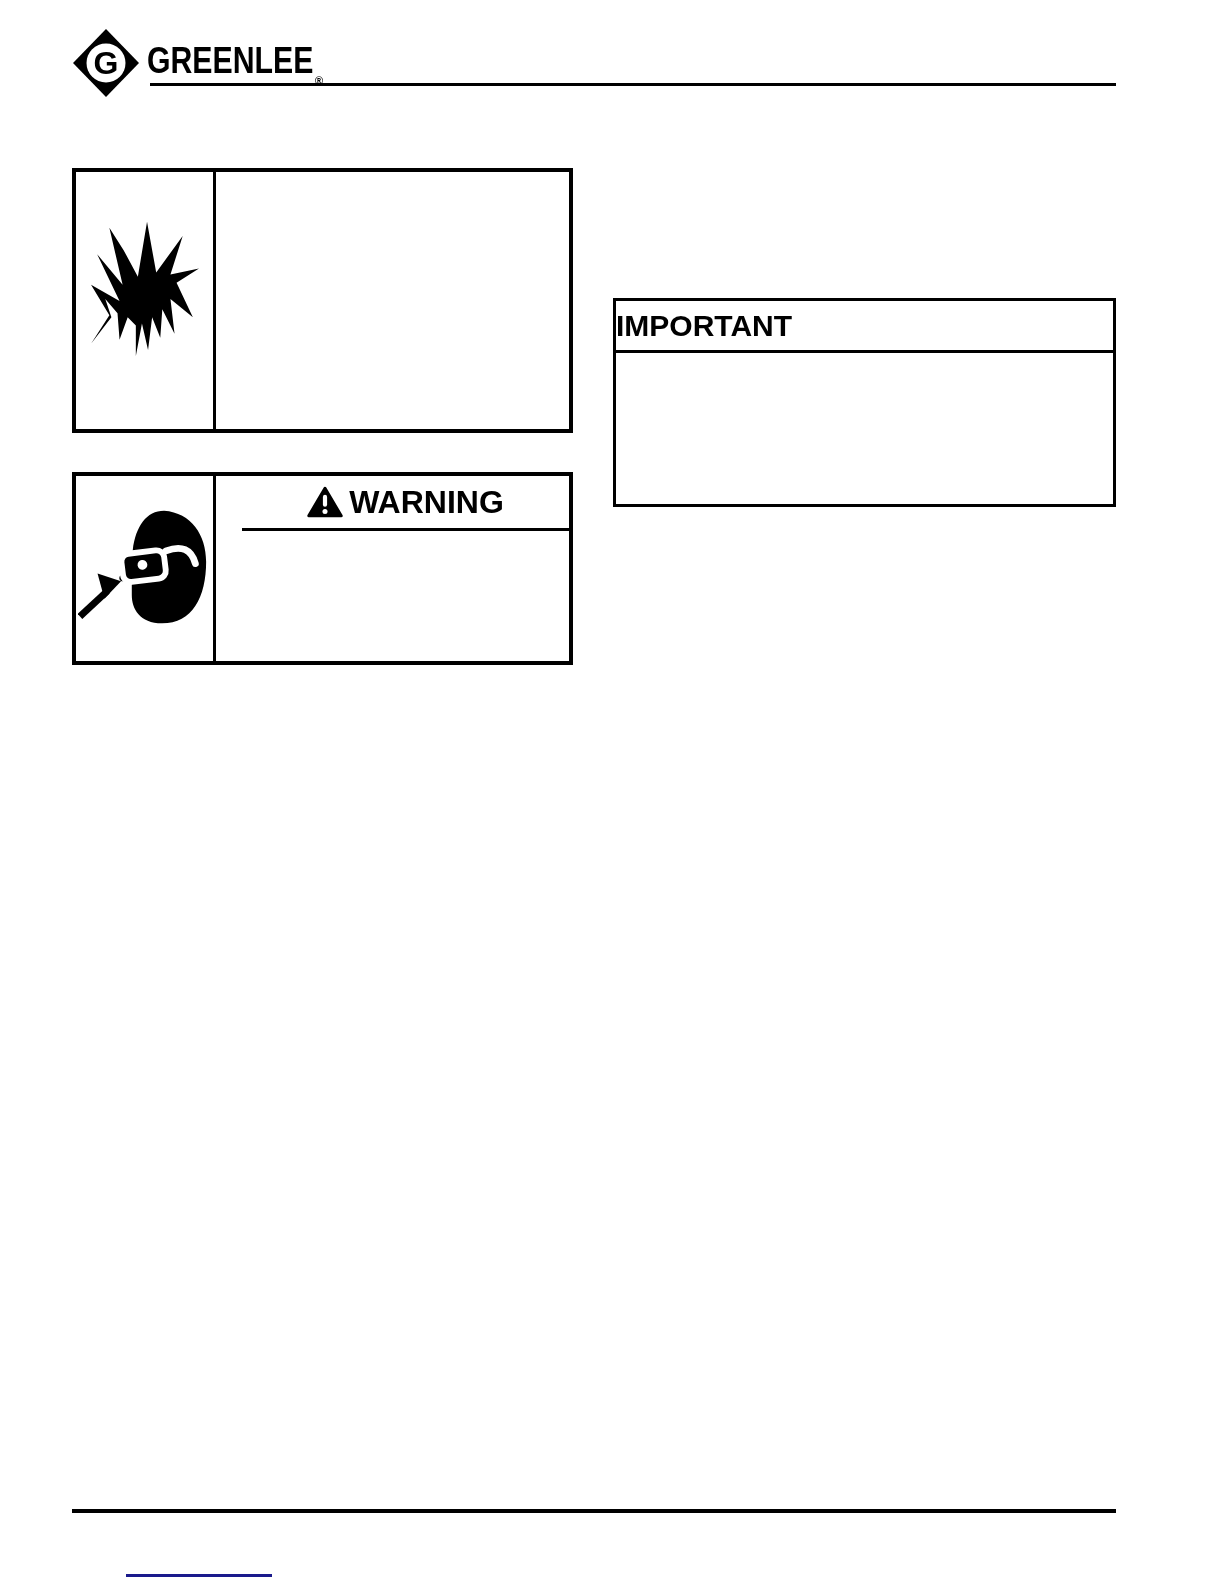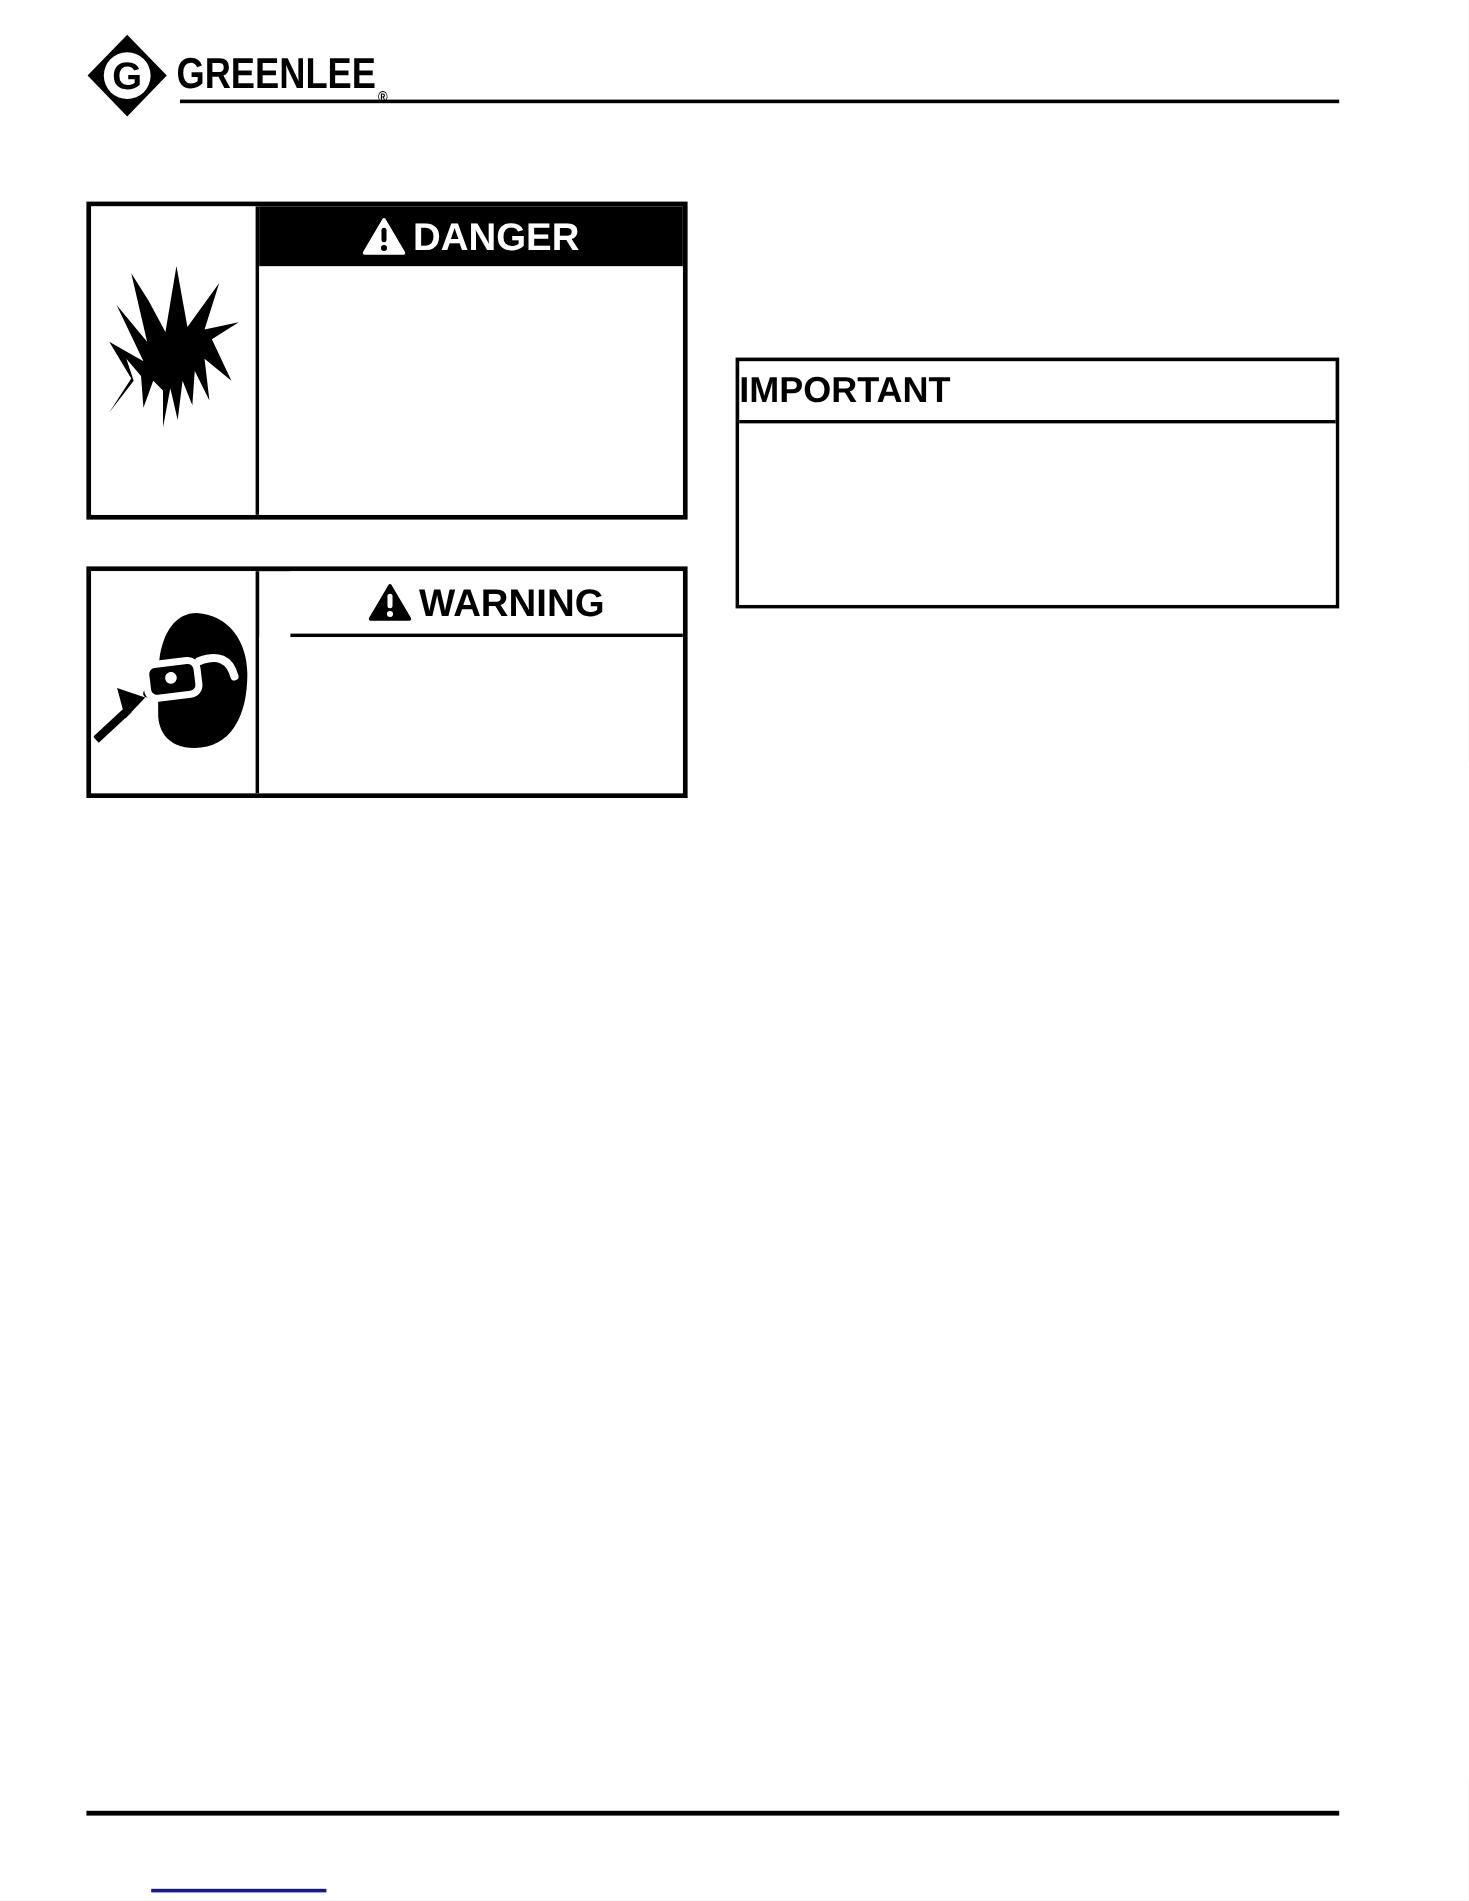--- a/index.html
+++ b/index.html
@@ -75,28 +75,20 @@
     <div class="icon-panel">
 
       <svg width="112" height="158" viewBox="0 0 110 152">
         <polygon fill="#000" points="
           20,8 33,64 8,34 30,80 2,64 20,94 2,122 22,96 16,78 28,92
           30,118 38,96 46,104 46,134 52,102 58,128 62,96 70,116 72,88
           84,112 80,78 102,96 86,62 108,48 80,54 92,16 66,52 57,2 48,56 34,30"></polygon>
       </svg>
     </div>
     <div class="box-right">
-      <div class="hdr danger-hdr">
-        <svg width="36" height="32" viewBox="0 0 60 52">
-          <path d="M30 3 L57 49 L3 49 Z" fill="#fff" stroke="#fff" stroke-width="5" stroke-linejoin="round"></path>
-          <rect x="26.5" y="14" width="7" height="20" rx="3.5" fill="#000"></rect>
-          <circle cx="30" cy="42" r="4.2" fill="#000"></circle>
-        </svg>
-        <span>DANGER</span>
-      </div>
       <div class="box-body"></div>
     </div>
   </div>
 
   <div class="safety-box warning-box">
     <div class="icon-panel">
 
       <svg width="134" height="134" viewBox="0 0 137 135">
         <path fill="#000" d="M 88,8
           C 116,10 131,33 131,60

